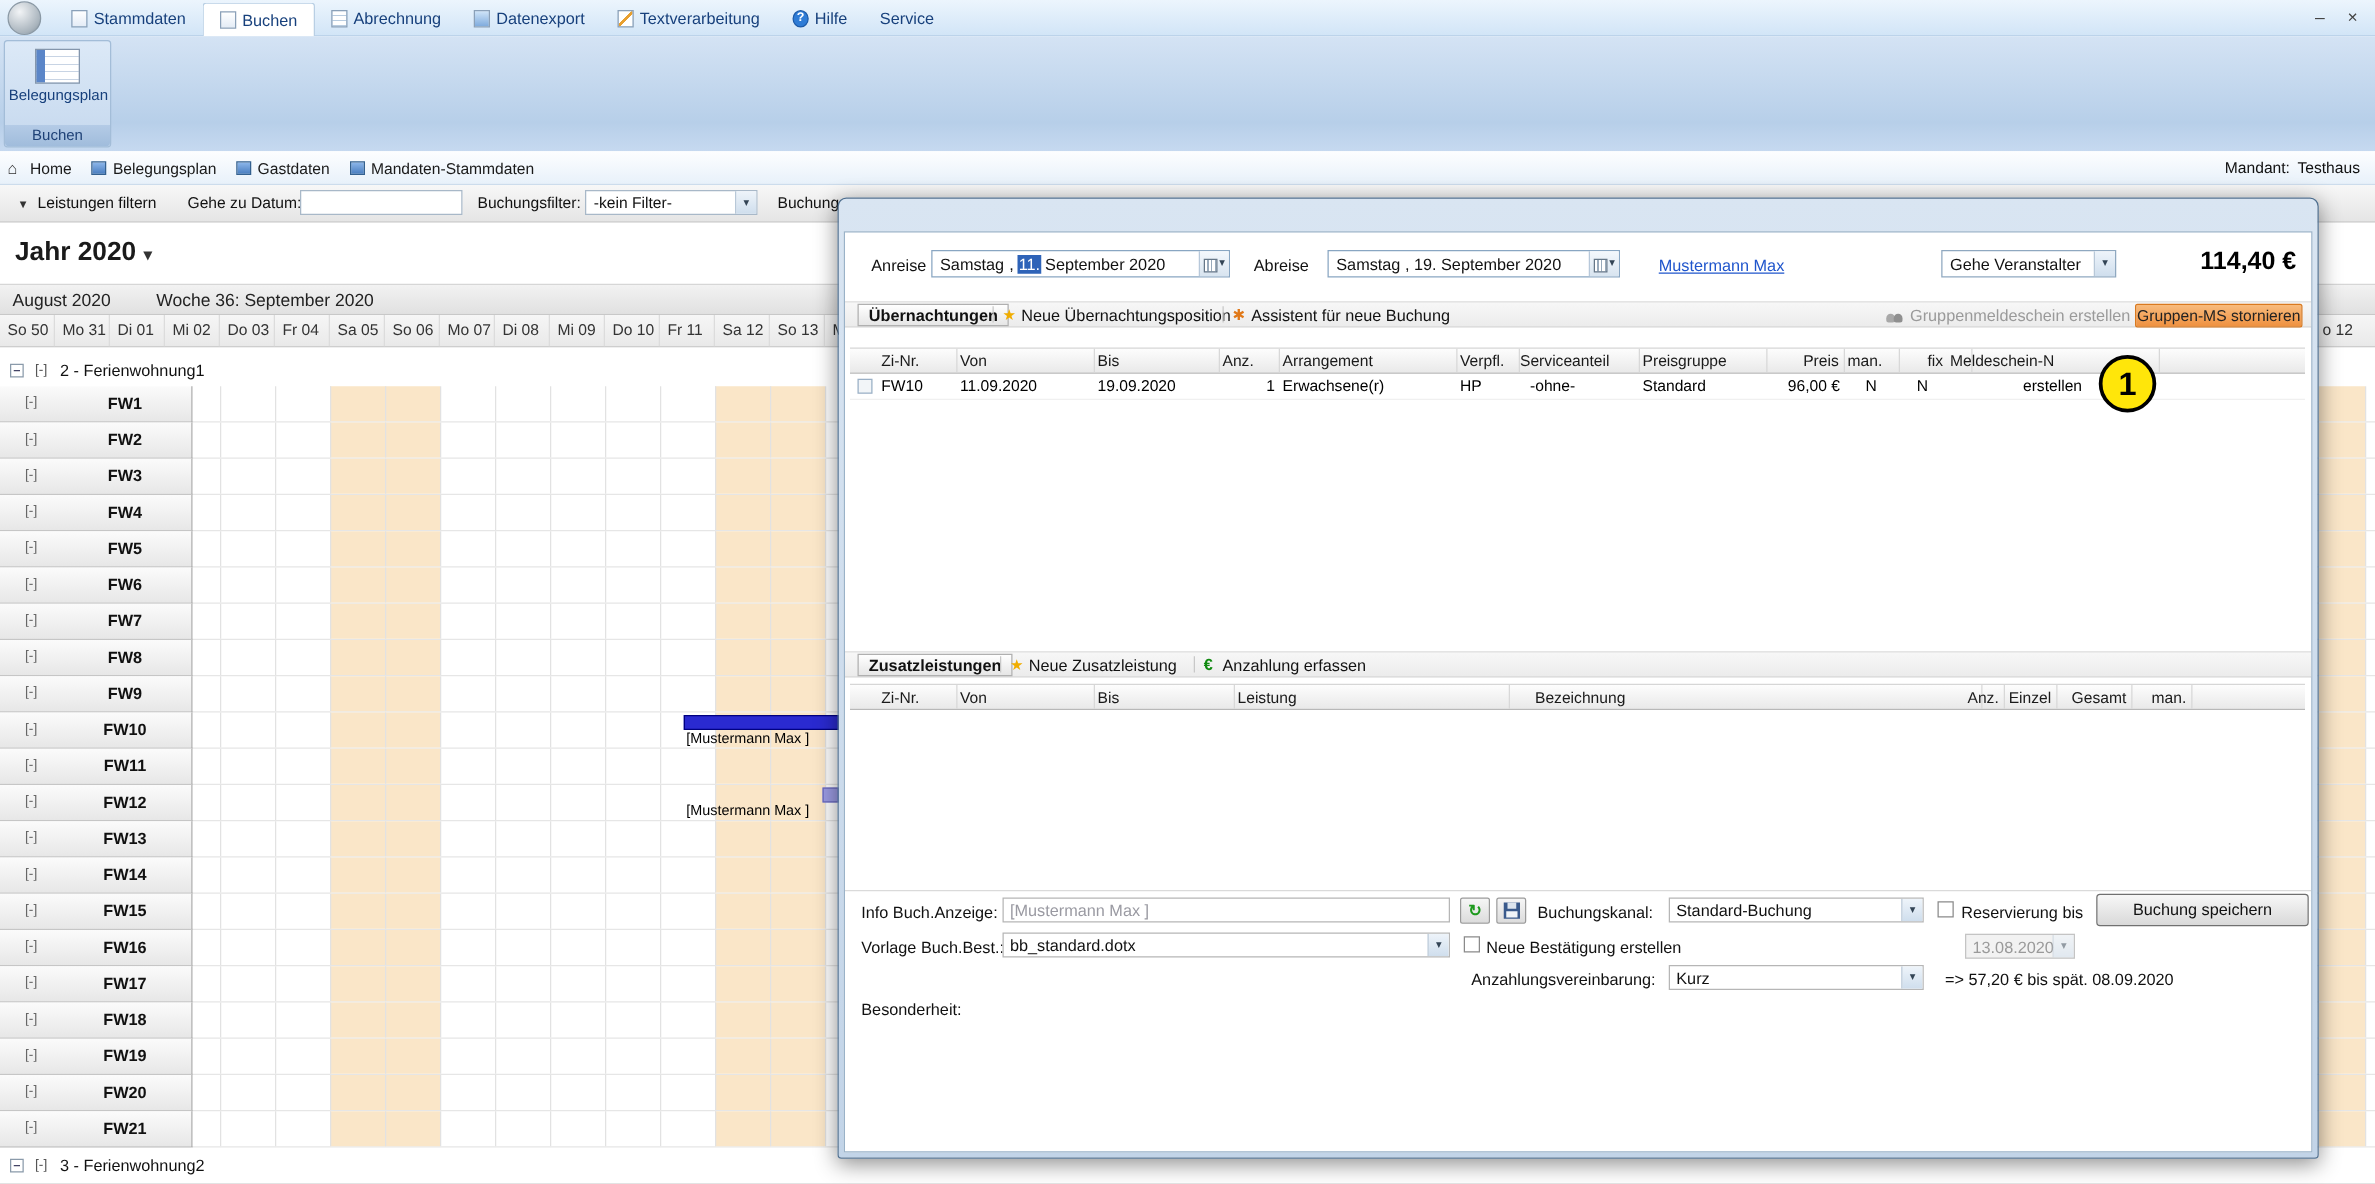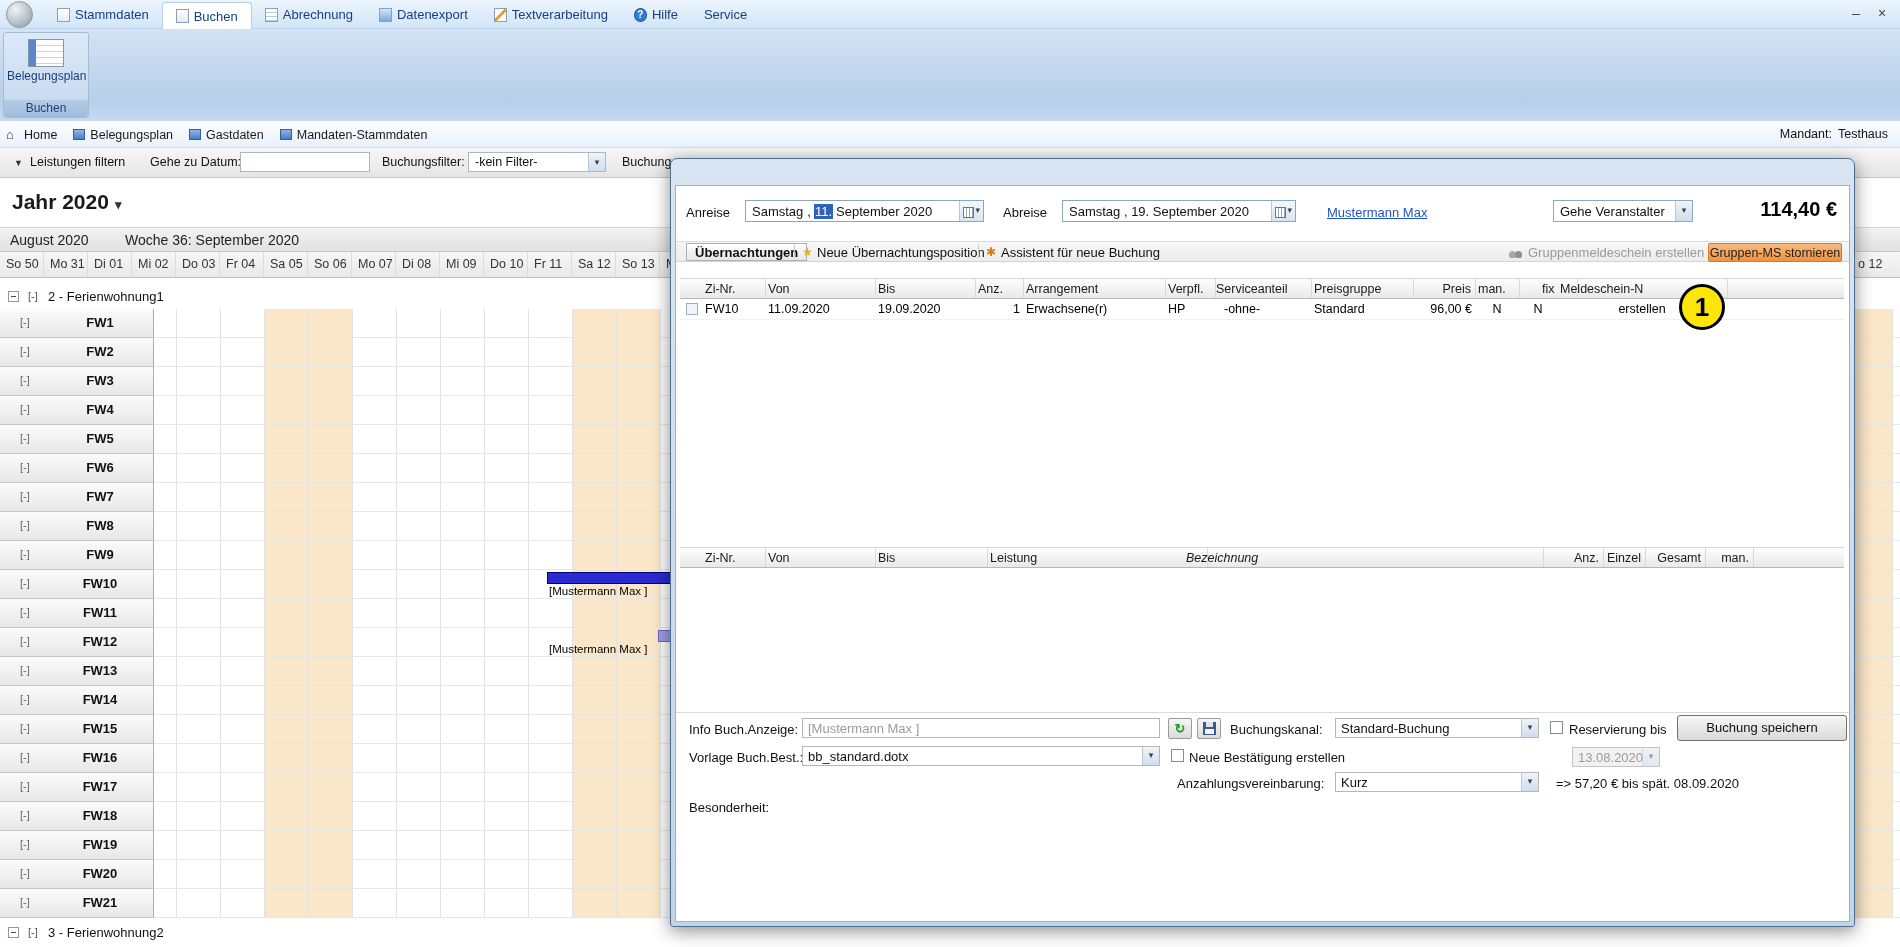--- a/index.html
+++ b/index.html
@@ -783,21 +783,21 @@
         <div class="room-label">
           <span class="row-expander">[-]</span>
           <span class="room-name">FW21</span>
         </div>
       </div>
     </div>
 
   <div id="dialog">
     <div id="dlg-content">
 
-      <span class="lbl" style="left:10px;top:19px">Anreise</span>
+      <span class="lbl" style="left:21px;top:19px">Anreise</span>
       <div class="date-field" style="left:69px;width:239px">
         <span>Samstag</span>
           <span class="df-sep">,</span>
           <span class="hl">11.</span>
           <span class="df-rest">September 2020</span>
         <span class="dd-btn"></span>
       </div>
       <span class="lbl" style="left:327px;top:19px">Abreise</span>
       <div class="date-field" style="left:386px;width:234px">
         <span>Samstag , 19. September 2020</span>
@@ -849,28 +849,37 @@
             <div class="td" style="left: 542px; width: 98px;">-ohne-</div>
             <div class="td" style="left: 632px; width: 102px;">Standard</div>
             <div class="td" style="left: 734px; width: 62px; text-align: right;">96,00 €</div>
             <div class="td" style="left: 796px; width: 44px; text-align: center;">N</div>
             <div class="td" style="left: 840px; width: 38px; text-align: center;">N</div>
             <div class="td" style="left: 878px; width: 170px; text-align: center;">erstellen</div>
           </div>
         </div>
       <div id="annotation-badge">1</div>
 
+      <div class="toolbar" id="toolbar2">
+        <span class="tb-tab">Zusatzleistungen</span>
+        <span class="tsep" style="left:124px"></span>
+        <span class="star-icon" style="left:132px"></span>
+        <span class="tb-item" style="left:147px">Neue Zusatzleistung</span>
+        <span class="tsep" style="left:279px"></span>
+        <span class="euro-icon" style="left:287px"></span>
+        <span class="tb-item" style="left:302px">Anzahlung erfassen</span>
+      </div>
 
       <div id="extras-table">
           <div class="tbl-header">
             <div class="th" style="left: 23px; width: 63px;">Zi-Nr.</div>
             <div class="th" style="left: 86px; width: 110px;">Von</div>
             <div class="th" style="left: 196px; width: 112px;">Bis</div>
             <div class="th" style="left: 308px; width: 220px;">Leistung</div>
-            <div class="th" style="left: 504px; width: 360px; font-style: italic;">Bezeichnung</div>
+            <div class="th" style="left: 546px; width: 360px;">Bezeichnung</div>
             <div class="th" style="left: 888px; width: 36px; text-align: right;">Anz.</div>
             <div class="th" style="left: 924px; width: 42px; text-align: right;">Einzel</div>
             <div class="th" style="left: 966px; width: 60px; text-align: right;">Gesamt</div>
             <div class="th" style="left: 1026px; width: 48px; text-align: right;">man.</div>
           </div>
         </div>
 
       <div id="form-sep"></div>
       <span class="lbl" style="left:13px;top:536px">Info Buch.Anzeige:</span>
       <div class="field" style="left:126px;top:532px;width:358px">

